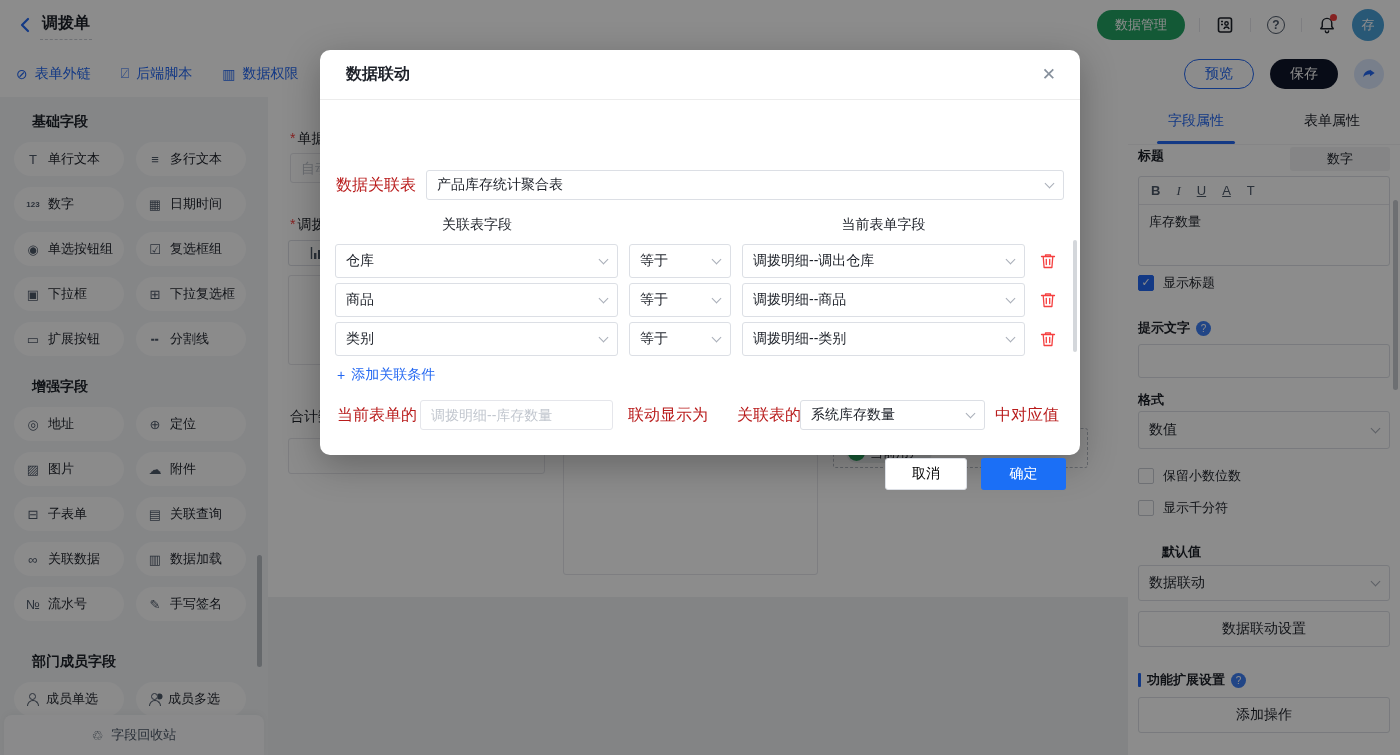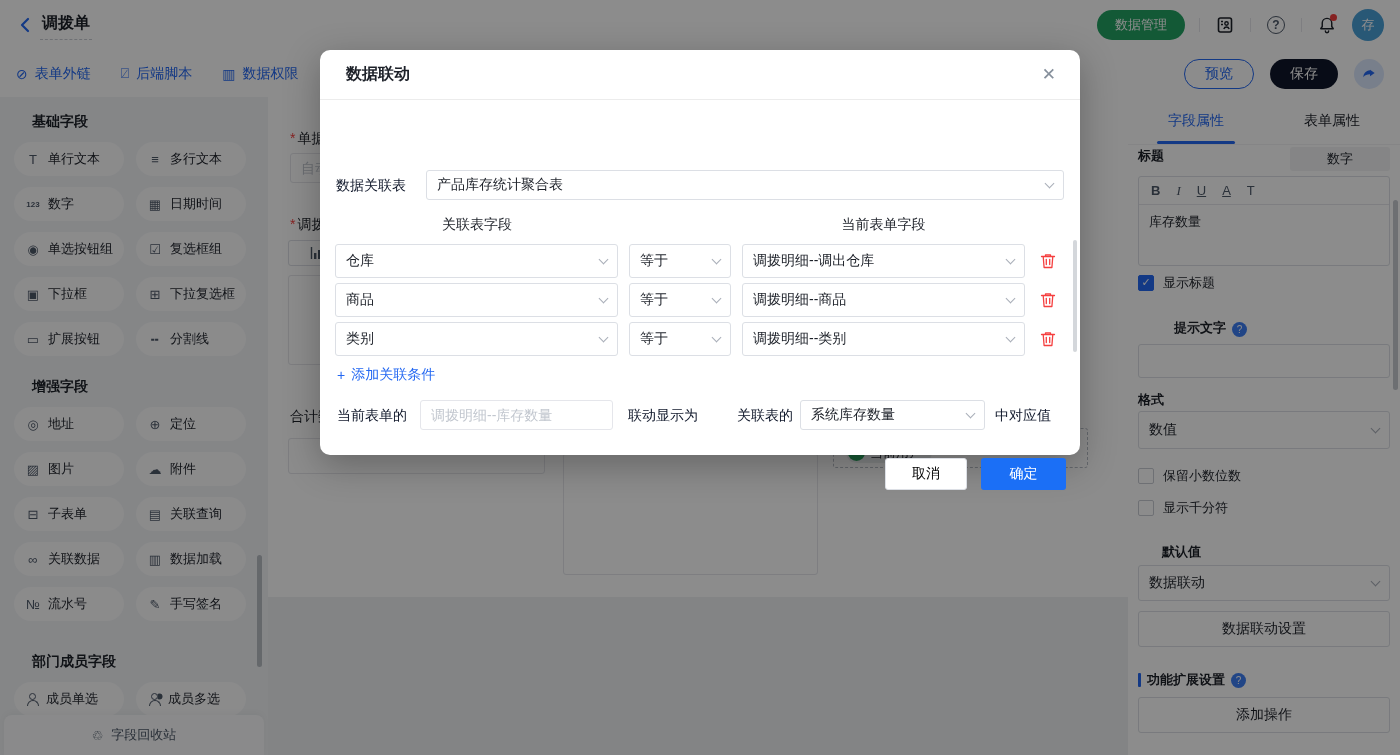--- a/index.html
+++ b/index.html
@@ -94,21 +94,21 @@
   .editor { margin-top:5px; border:1px solid #dcdfe5; border-radius:3px; height:90px; overflow:hidden; }
   .ed-bar { height:28px; border-bottom:1px solid #e5e6eb; display:flex; align-items:center; gap:16px;
             padding:0 12px; color:#4e5969; font-size:13px; }
   .ed-b { cursor:pointer; } .ed-b.b { font-weight:bold; } .ed-b.i { font-style:italic; font-family:"Liberation Serif",serif; }
   .ed-b.u, .ed-b.a { text-decoration:underline; }
   .ed-text { padding:8px 10px; font-size:13px; }
   .cb-row { display:flex; align-items:center; gap:9px; font-size:13px; }
   .cb { width:16px; height:16px; border:1px solid #c9cdd4; border-radius:2px; background:#fff; flex:none; cursor:pointer; }
   .cb.on { background:#2468f2; border-color:#2468f2; position:relative; }
   .cb.on::after { content:"✓"; position:absolute; left:2.5px; top:0px; color:#fff; font-size:11px; font-weight:bold; }
-  .lbl-with-q { display:flex; align-items:flex-end; gap:6px;margin-left:36px; }
+  .lbl-with-q { display:flex; align-items:center; gap:6px; }
   .qm { width:15px; height:15px; border-radius:50%; background:#3d7ff5; flex:none; position:relative; cursor:pointer; }
   .qm::after { content:"?"; position:absolute; left:0; top:0; width:100%; height:100%; color:#fff; font-size:10px;
                display:flex; align-items:center; justify-content:center; }
   .p-input { width:100%; height:34px; border:1px solid #dcdfe5; border-radius:3px; padding:0 10px;
              font-size:13px; font-family:inherit; }
   .sel { display:flex; align-items:center; justify-content:space-between; border:1px solid #dcdfe5;
          border-radius:3px; background:#fff; padding:0 10px; font-size:14px; color:#1d2129; cursor:pointer; }
   .chev { width:7px; height:7px; border-right:1.6px solid #a9aeb8; border-bottom:1.6px solid #a9aeb8;
           transform:rotate(45deg); flex:none; margin-top:-3px; }
   .p-btn { width:100%; height:36px; border:1px solid #dcdfe5; border-radius:3px; background:#fff;
@@ -120,21 +120,21 @@
   
   .overlay { position:absolute; inset:0; background:rgba(0,0,0,0.45); z-index:40; }
   .modal { position:absolute; left:320px; top:50px; width:760px; height:405px; background:#fff;
            border-radius:10px; z-index:50; box-shadow:0 10px 36px rgba(0,0,0,0.28); }
   .m-head { height:50px; border-bottom:1px solid #ececec; display:flex; align-items:center;
             justify-content:space-between; padding:0 24px 0 26px; }
   .m-title { font-size:16px; font-weight:bold; }
   .m-close { color:#86909c; font-size:17px; cursor:pointer; line-height:1; }
   .m-body { position:relative; height:355px; }
   .m-abs { position:absolute; }
-  .m-lbl { font-size:14px; color:#0f172a; line-height:30px; }
+  .m-lbl { font-size:16px; color:#b91c1c; line-height:30px; }
   .m-sel { height:30px; }
   .m-colh { position:absolute; top:116px; text-align:center; font-size:14px; }
   .m-row { position:absolute; left:15px; display:flex; gap:11px; align-items:center; height:34px; }
   .m-row .sel { height:34px; }
   .w283 { width:283px; } .w102 { width:102px; }
   .trash { width:18px; height:18px; cursor:pointer; margin-left:3px; flex:none; }
   .add-link { position:absolute; left:17px; top:266px; color:#2468f2; font-size:14px; cursor:pointer;
               display:flex; gap:6px; align-items:center; }
   .m-input { position:absolute; height:30px; border:1px solid #e5e6eb; border-radius:3px; padding:0 10px;
              font-size:14px; font-family:inherit; }

